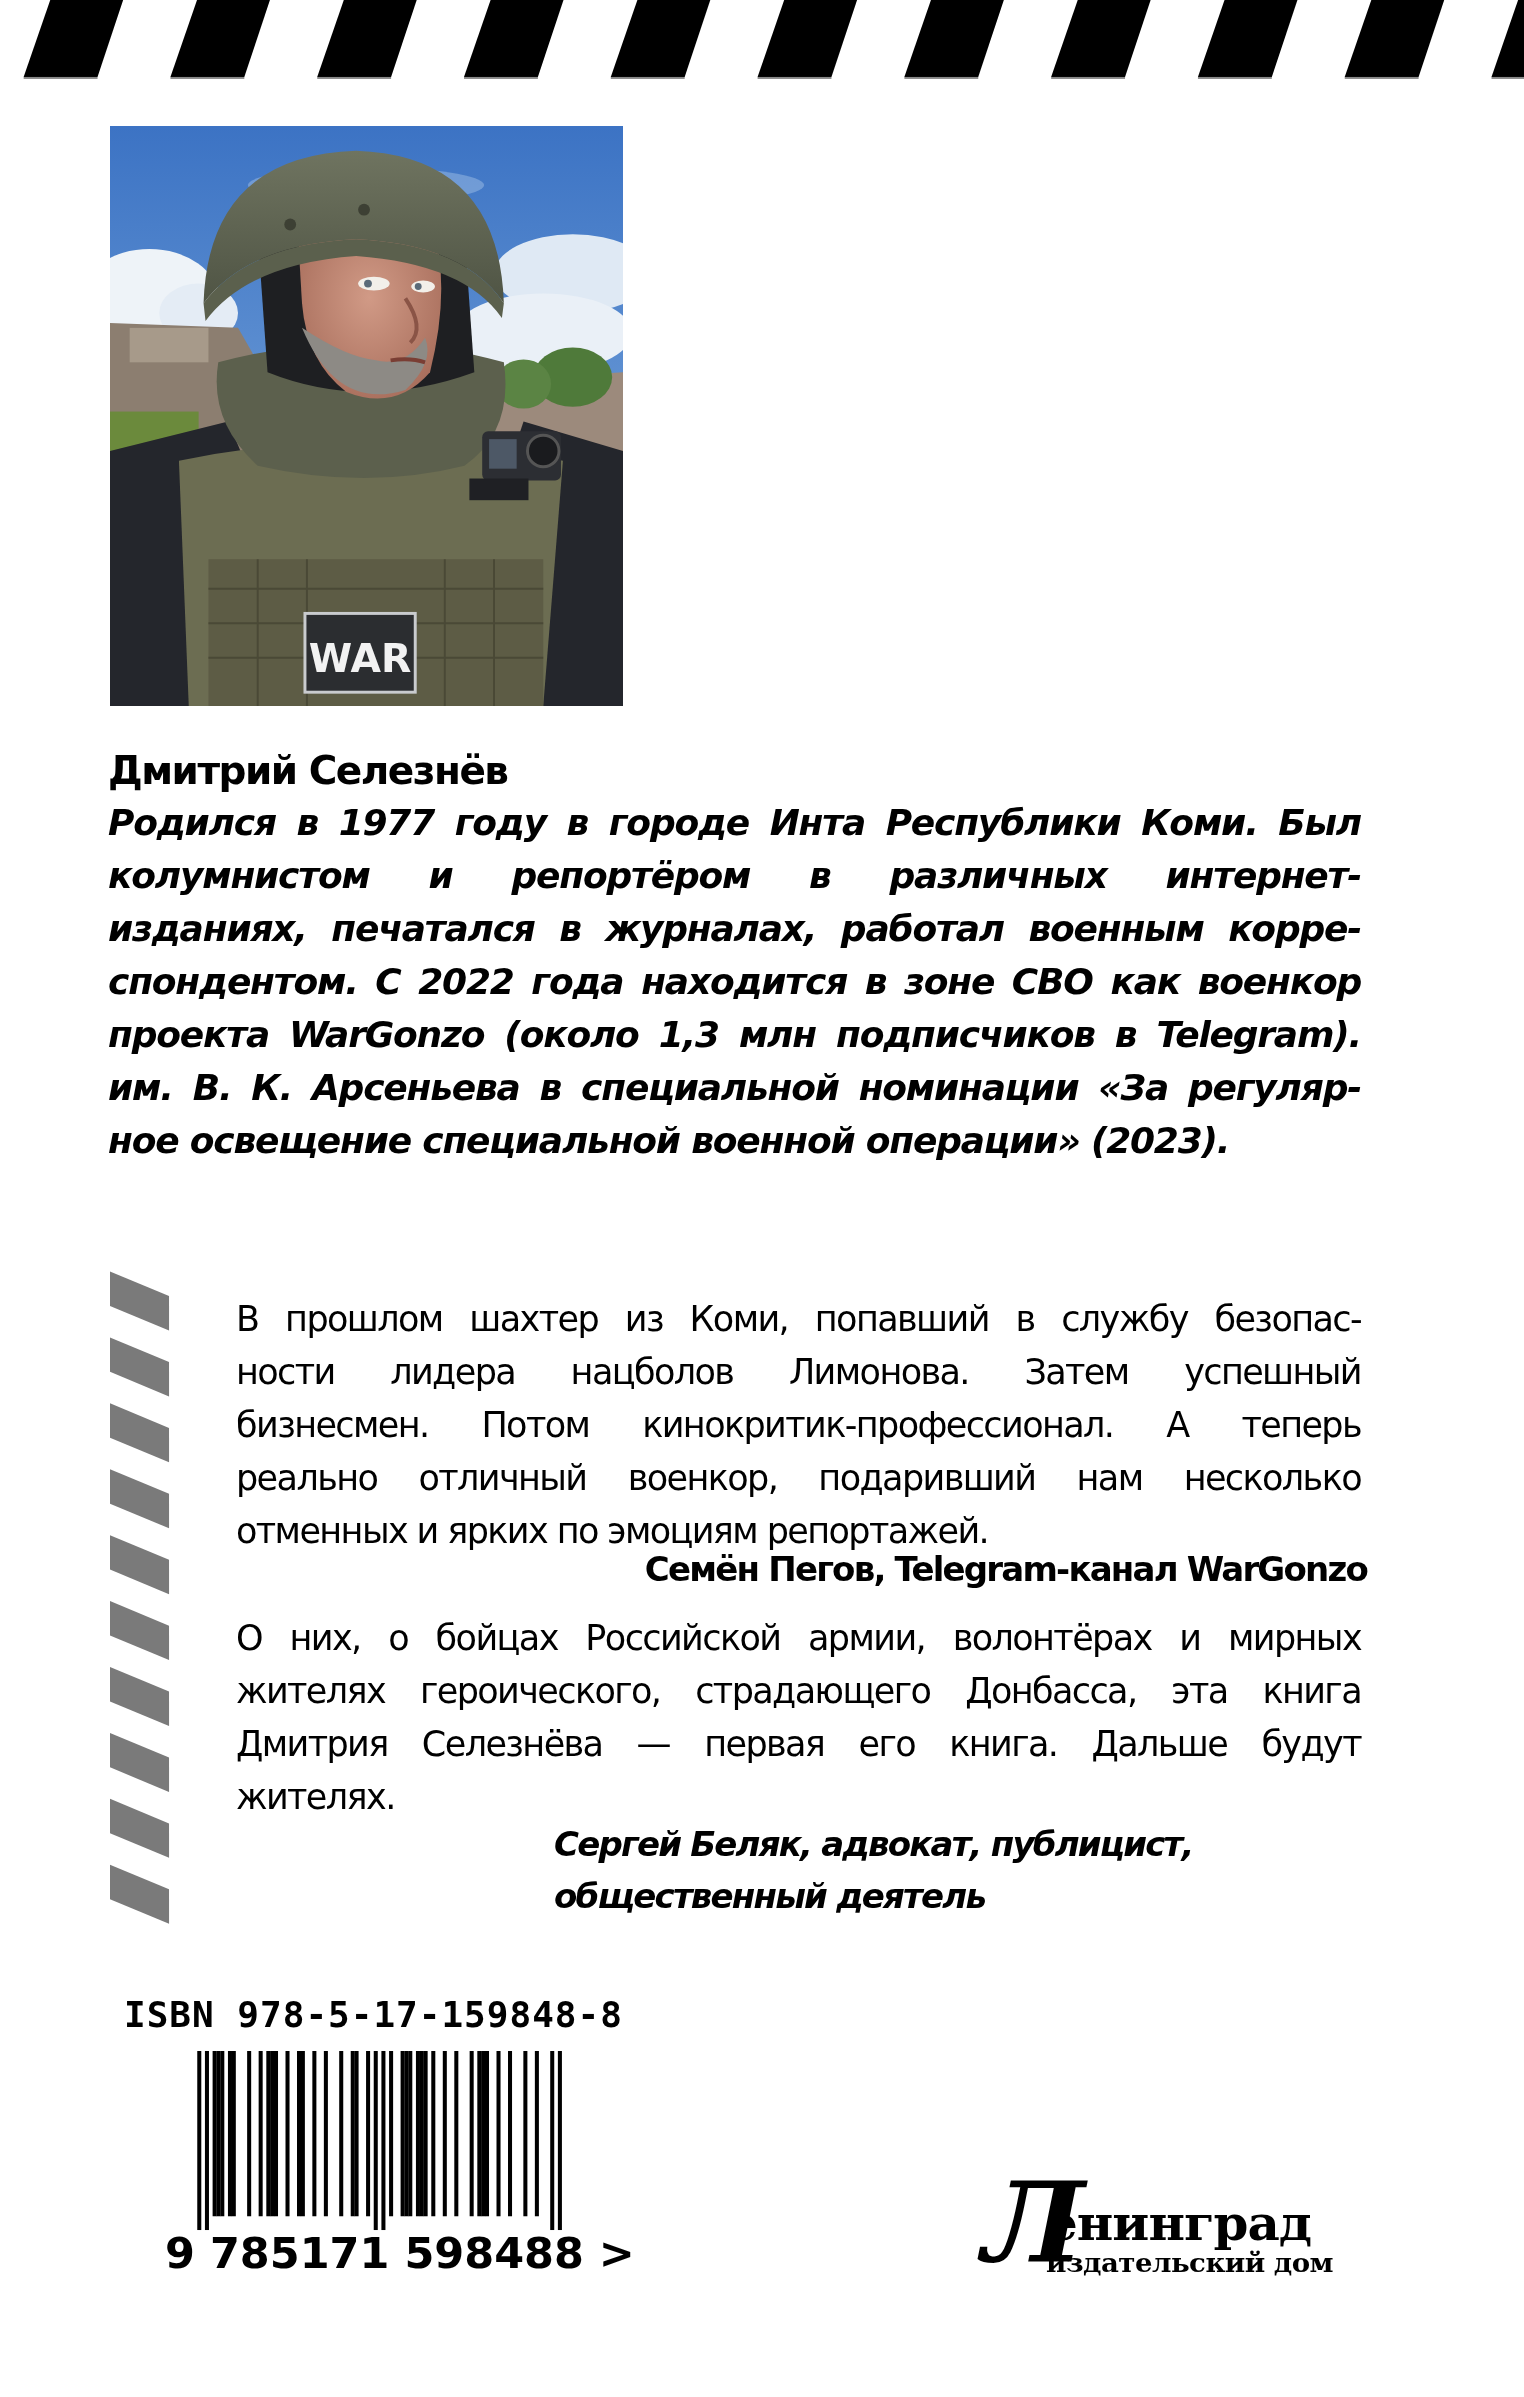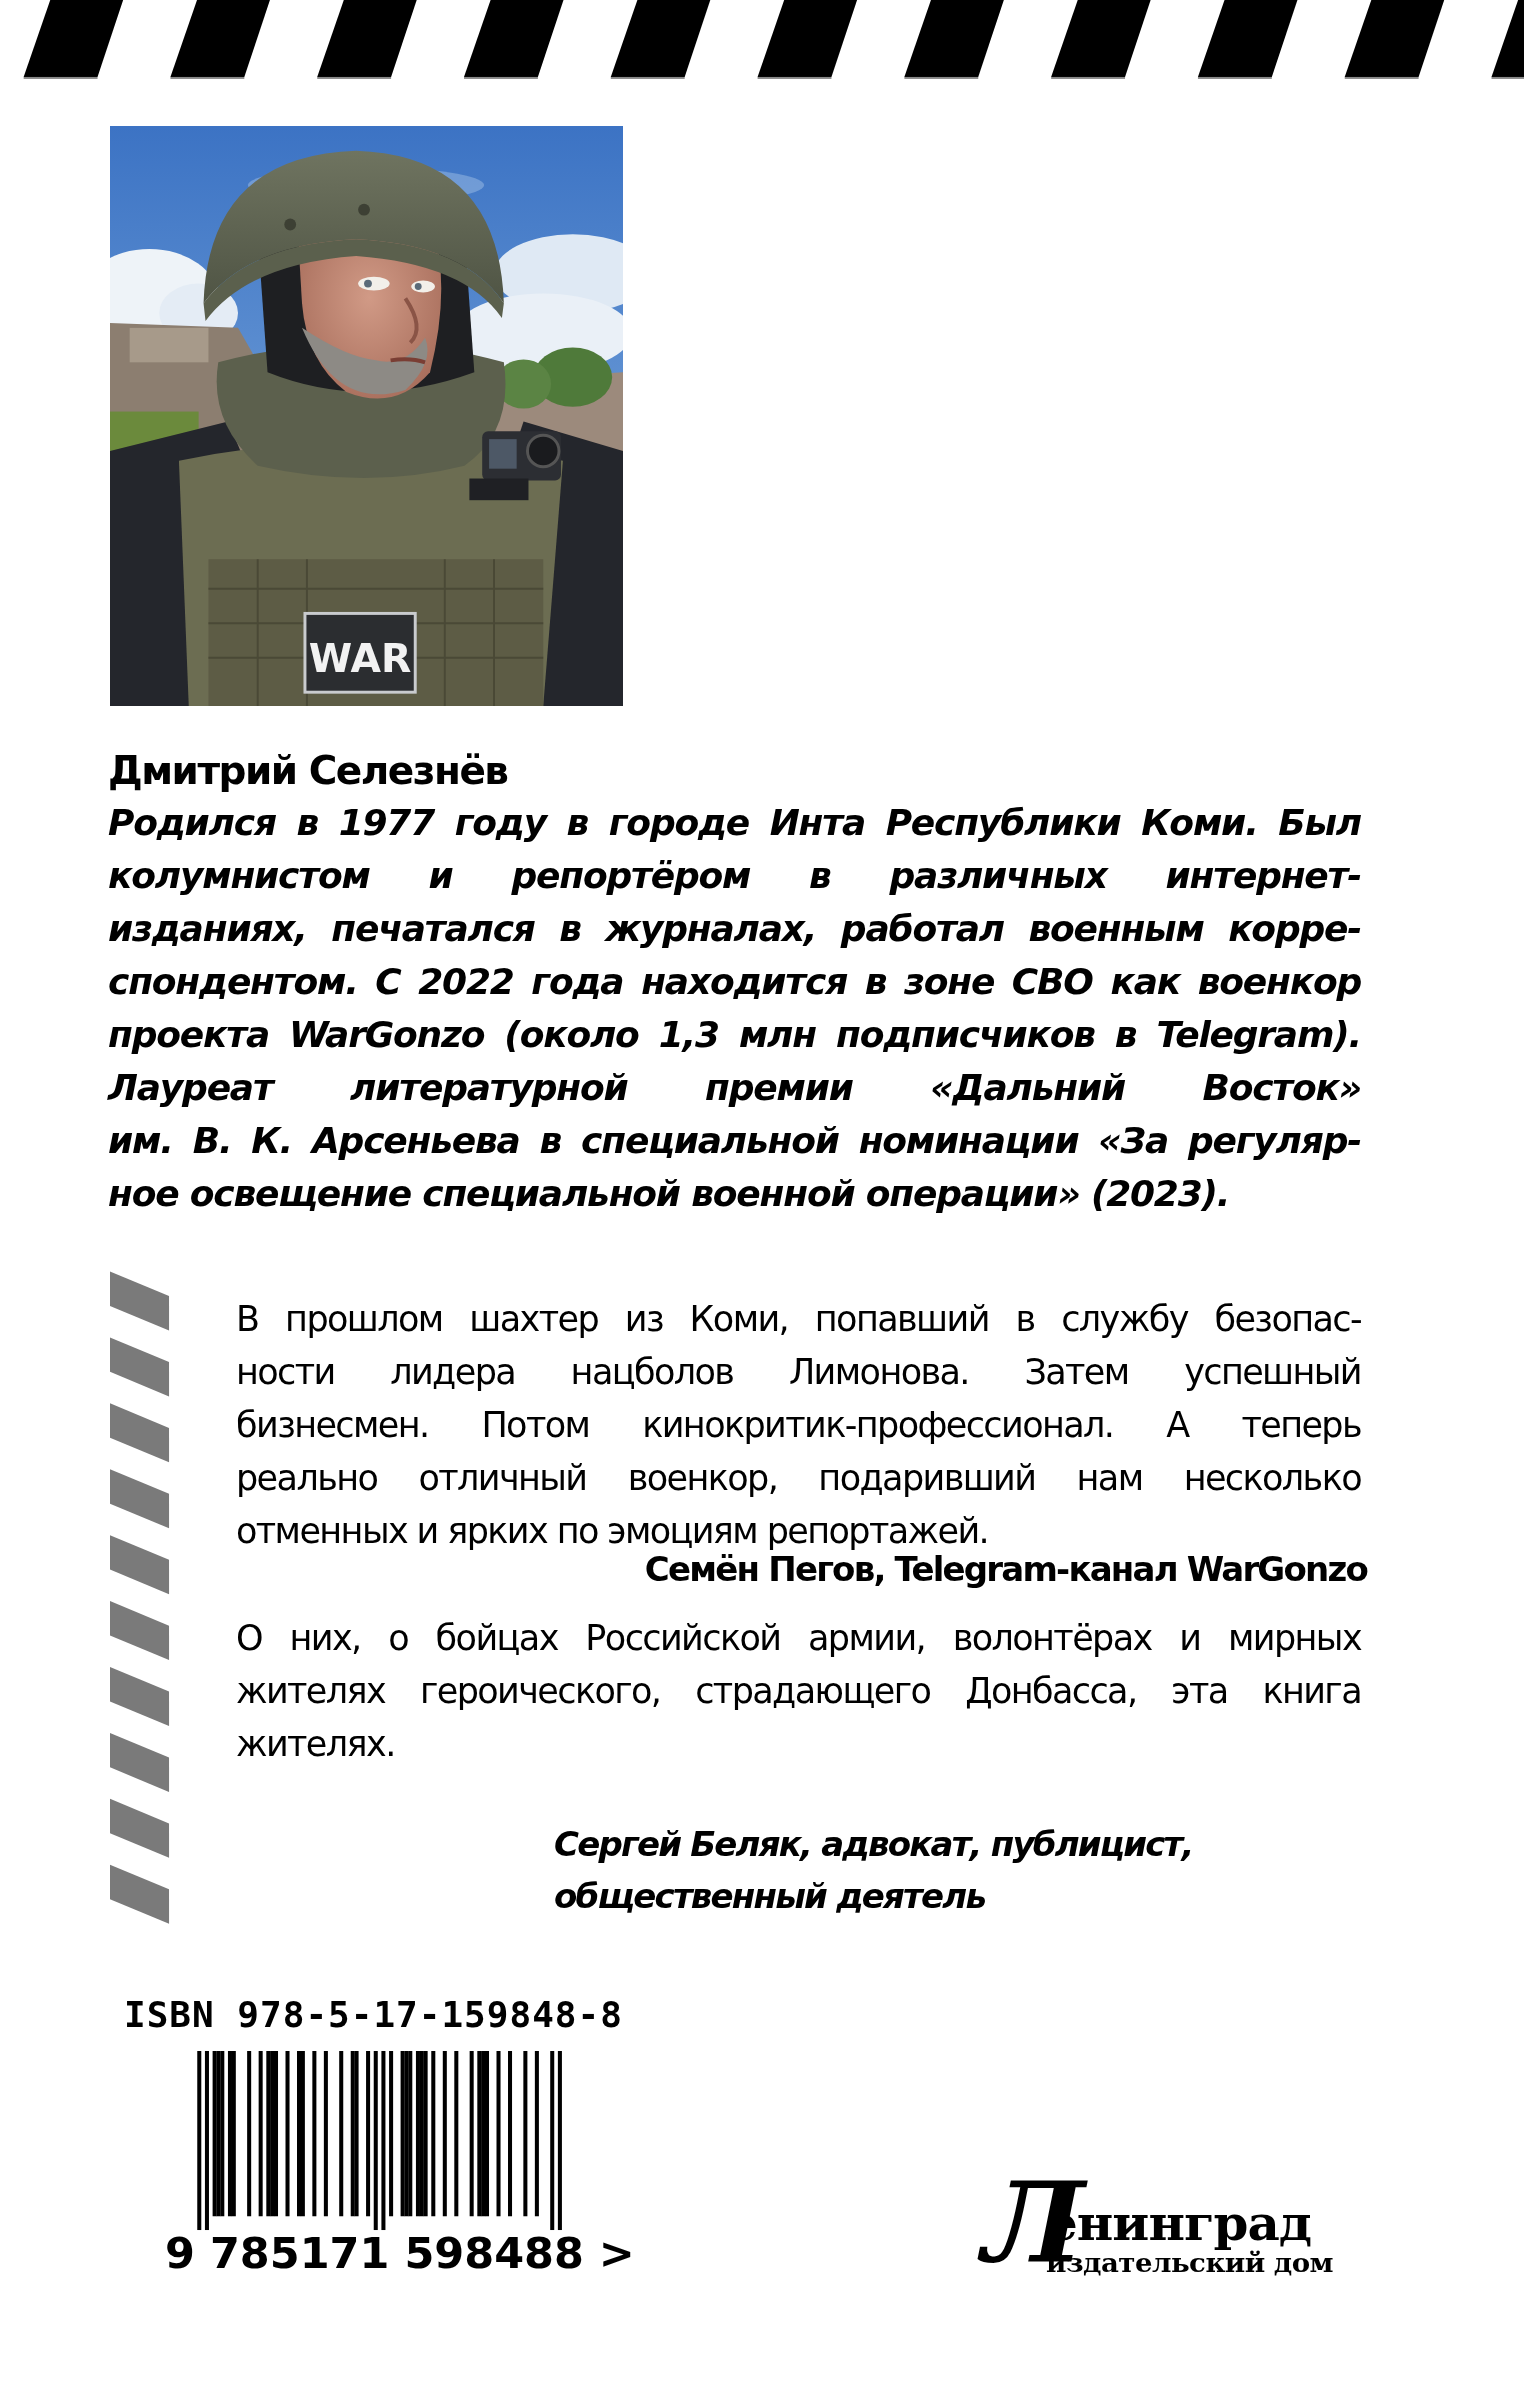--- a/index.html
+++ b/index.html
@@ -193,21 +193,20 @@
   </svg>
 </div>
 
 <div class="author-name">Дмитрий Селезнёв</div>
 <div class="bio">
   <span class="line">Родился в 1977 году в городе Инта Республики Коми. Был</span>
   <span class="line">колумнистом и репортёром в различных интернет-</span>
   <span class="line">изданиях, печатался в журналах, работал военным корре-</span>
   <span class="line">спондентом. С 2022 года находится в зоне СВО как военкор</span>
   <span class="line">проекта WarGonzo (около 1,3 млн подписчиков в Telegram).</span>
-  <span class="line">Лауреат литературной премии «Дальний Восток»</span>
   <span class="line">им. В. К. Арсеньева в специальной номинации «За регуляр-</span>
   <span class="line last">ное освещение специальной военной операции» (2023).</span>
 </div>
 
 <svg class="side-stripes" width="61" height="670" viewBox="0 0 62 680">
   <g fill="#7a7a7a" id="side-stripe-group">
       <polygon points="0,0 60,25 60,60 0,35"></polygon>
       <polygon points="0,67 60,92 60,127 0,102"></polygon>
       <polygon points="0,134 60,159 60,194 0,169"></polygon>
       <polygon points="0,201 60,226 60,261 0,236"></polygon>
@@ -225,20 +224,21 @@
   <span class="line">ности лидера нацболов Лимонова. Затем успешный</span>
   <span class="line">бизнесмен. Потом кинокритик-профессионал. А теперь</span>
   <span class="line">реально отличный военкор, подаривший нам несколько</span>
   <span class="line last">отменных и ярких по эмоциям репортажей.</span>
 </div>
 <div class="attrib attrib-1">Семён Пегов, Telegram-канал WarGonzo</div>
 
 <div class="quote quote-2">
   <span class="line">О них, о бойцах Российской армии, волонтёрах и мирных</span>
   <span class="line">жителях героического, страдающего Донбасса, эта книга</span>
+  <span class="line">Дмитрия Селезнёва — первая его книга. Дальше будут</span>
   <span class="line last">жителях.</span>
 </div>
 <div class="attrib attrib-2">
   <span>Сергей Беляк, адвокат, публицист,</span>
   <span>общественный деятель</span>
 </div>
 
 <div class="isbn">ISBN 978-5-17-159848-8</div>
 <svg class="barcode" width="394" height="181" viewBox="0 0 400 184">
   <g id="barcode-bars" fill="#000">

